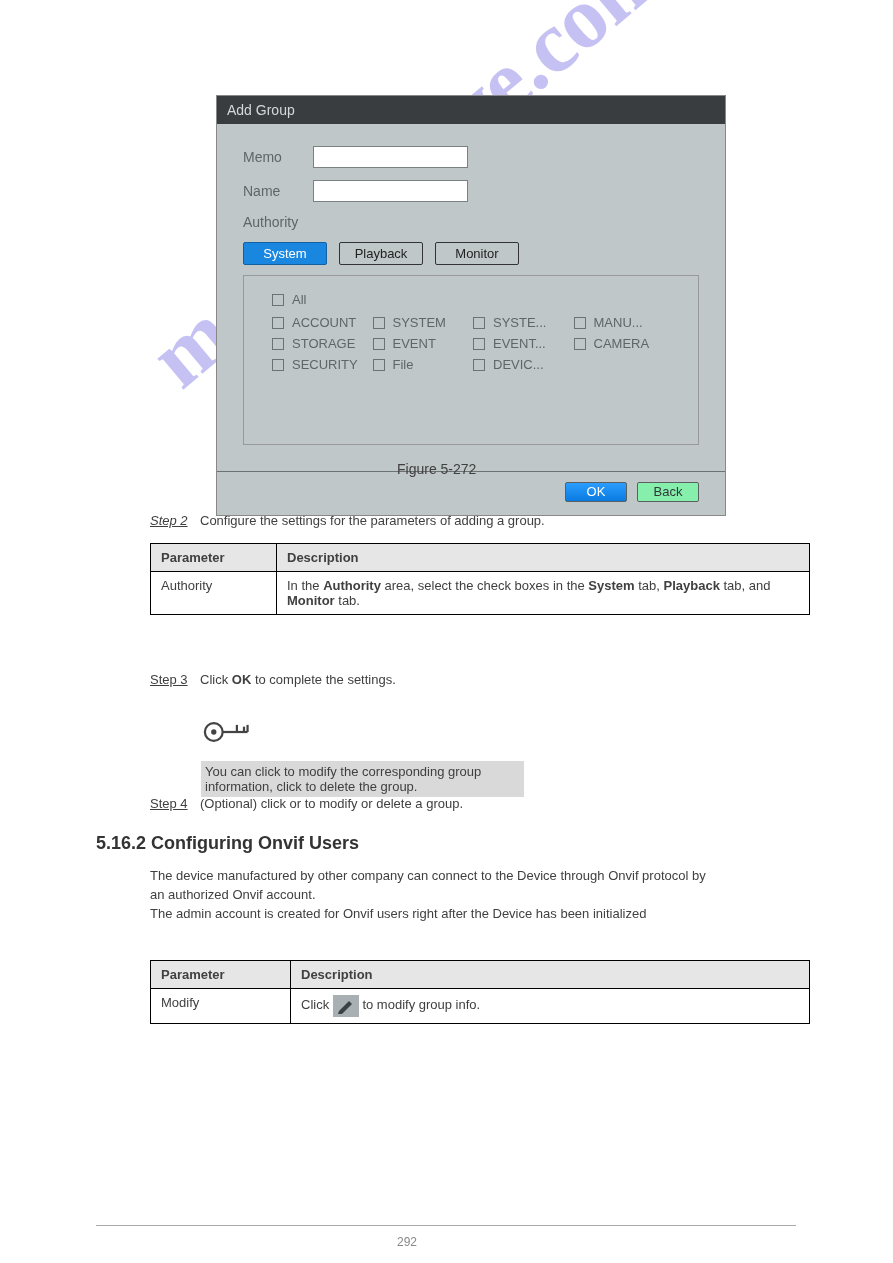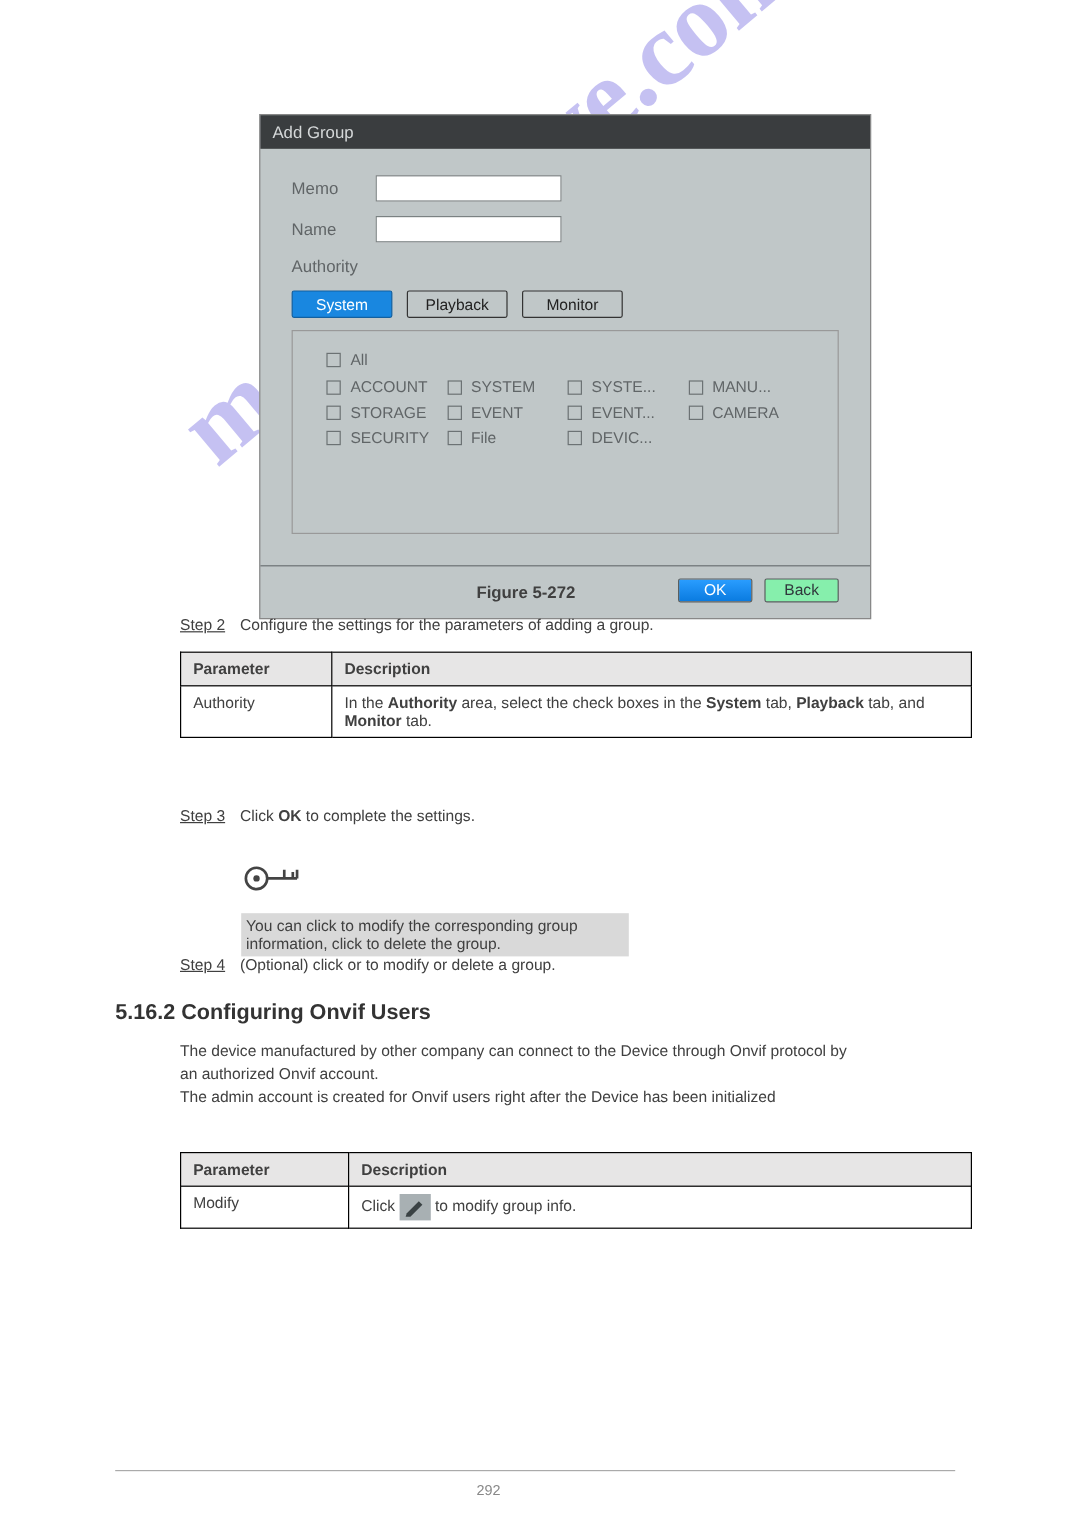--- a/index.html
+++ b/index.html
@@ -19,23 +19,23 @@
   .perm-grid { display: grid; grid-template-columns: repeat(4, 1fr); row-gap: 6px; column-gap: 4px; }
   .perm-item { display: flex; align-items: center; color: #606567; font-size: 13px; }
   .cb { width: 12px; height: 12px; border: 1px solid #6c7274; background: #c0c7c8; margin-right: 8px; flex-shrink: 0; }
   .dialog-divider { height: 1px; background: #6c7274; margin-top: 10px; }
   .dialog-footer { display: flex; justify-content: flex-end; gap: 10px; padding: 10px 26px 13px 26px; }
   .btn { width: 62px; height: 20px; border: 1px solid #5a5f60; text-align: center; line-height: 18px; font-size: 13px; border-radius: 2px; }
   .btn-primary { background: linear-gradient(#2a9dff, #0a7be0); color: #fff; }
   .btn-default { background: #86efac; color: #30383c; }
 
   .fig-cap { position: absolute; font-size: 14px; color: #404040; }
-  #fc1 { left: 397px; top: 485px; font-weight: bold; }
-
-  .step { position: absolute; left: 150px; font-size: 13px; }
+  #fc1 { left: 397px; top: 461px; }
+
+  .step { position: absolute; left: 150px; font-size: 13px; font-style: italic; }
   #s2 { top: 513px; }
   #s2-body { left: 200px; top: 513px; position: absolute; font-size: 13px; }
 
   .table1 { position: absolute; left: 150px; top: 543px; width: 660px; border-collapse: collapse; font-size: 13px; }
   .table1 th, .table1 td { border: 1px solid #000; padding: 6px 10px; vertical-align: top; text-align: left; }
   .table1 thead tr { background: #e7e6e6; }
   .tcol1 { width: 126px; }
 
   #s3 { top: 672px; position: absolute; left: 150px; }
   #s3-body { top: 672px; position: absolute; left: 200px; font-size: 13px; }

